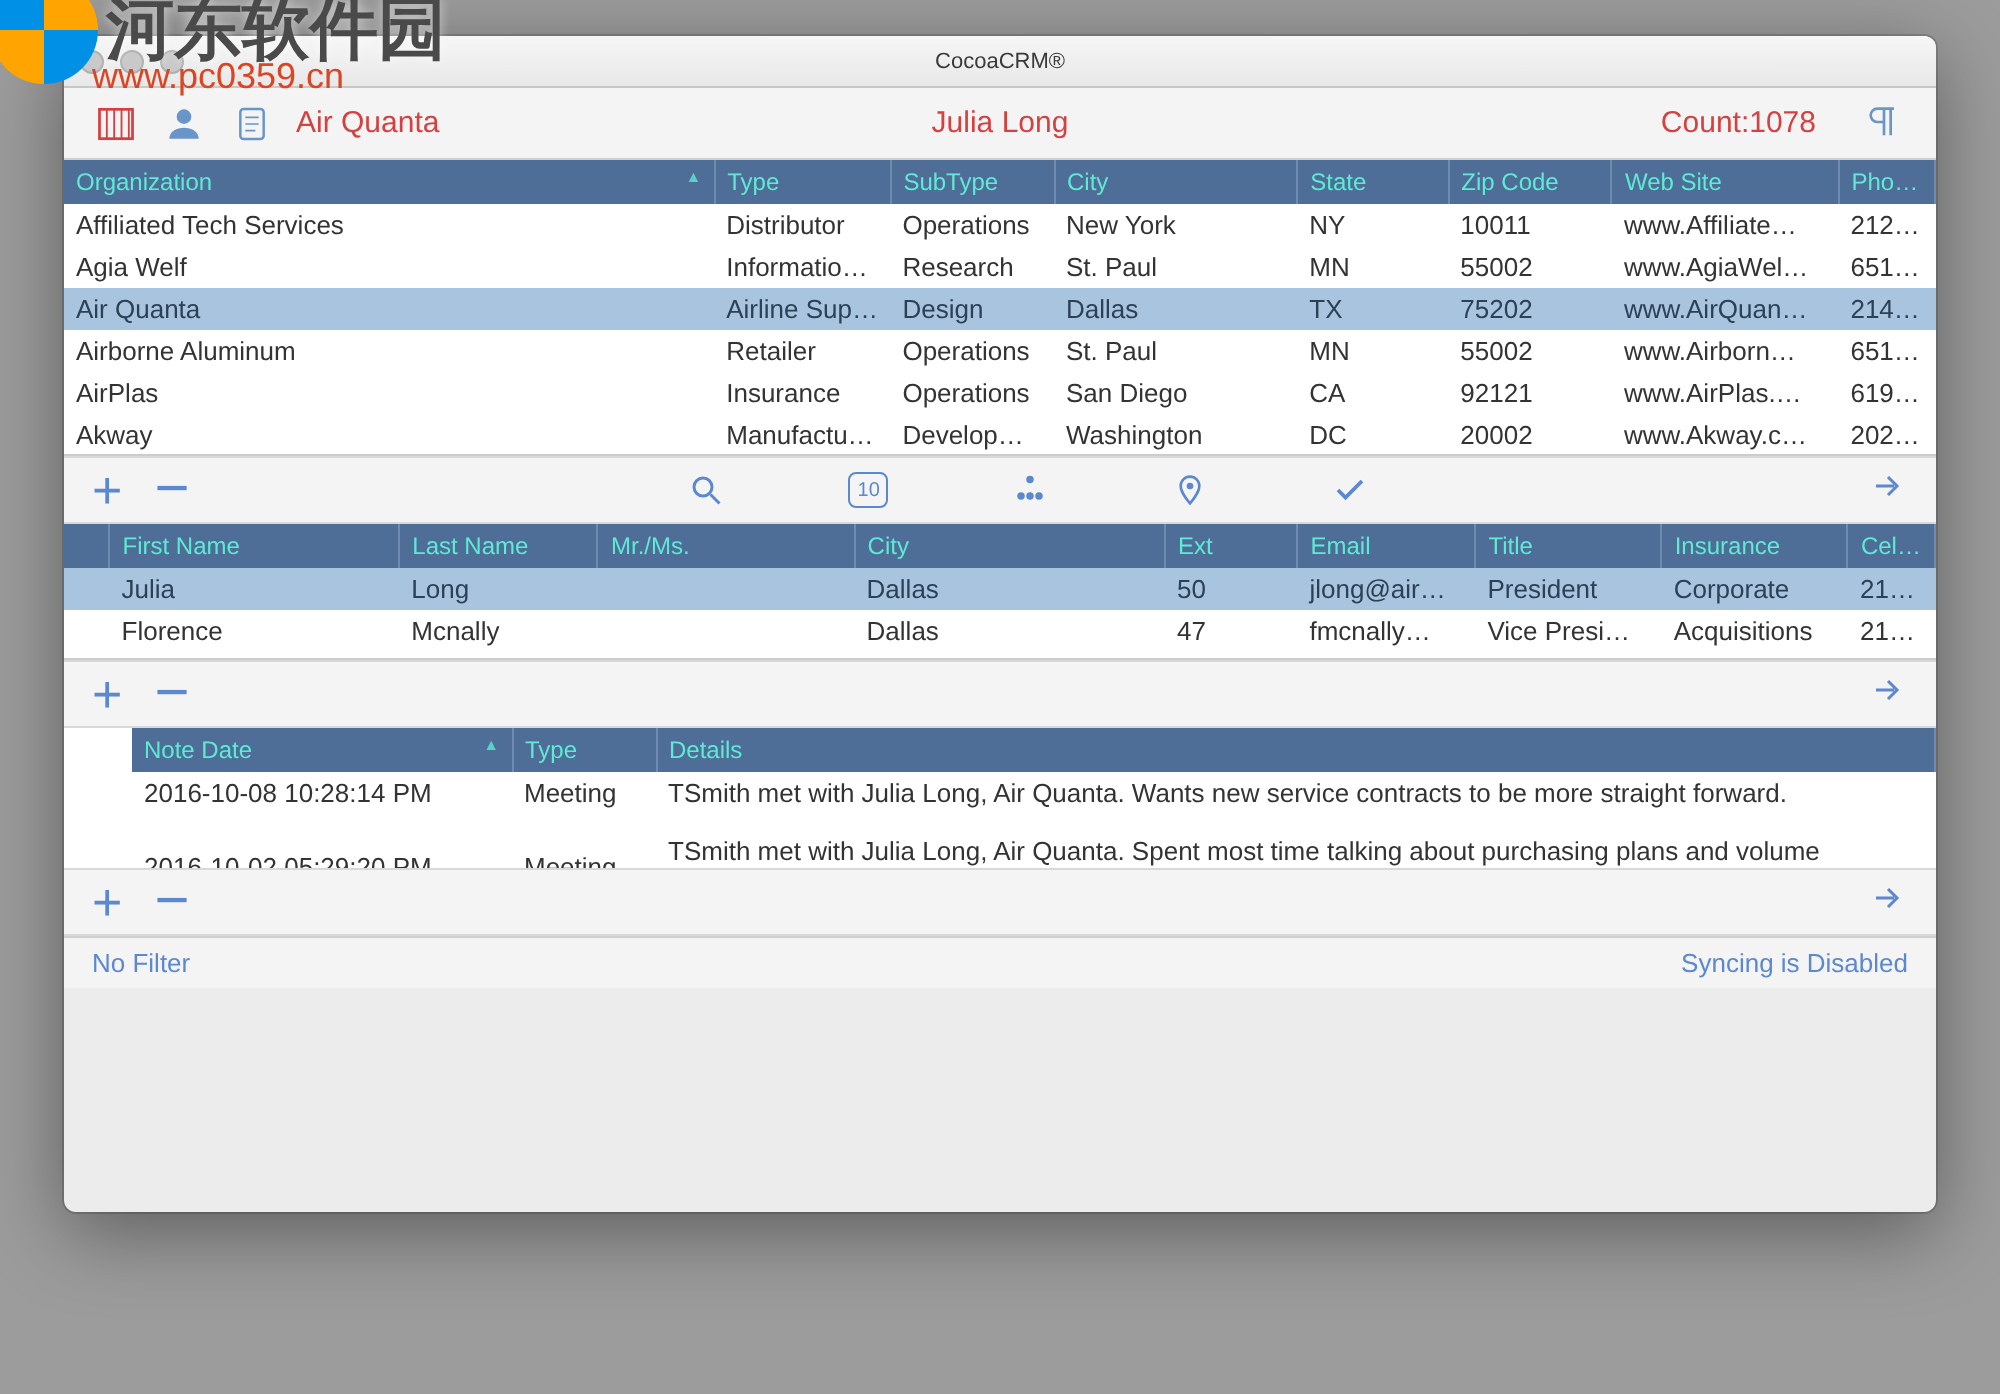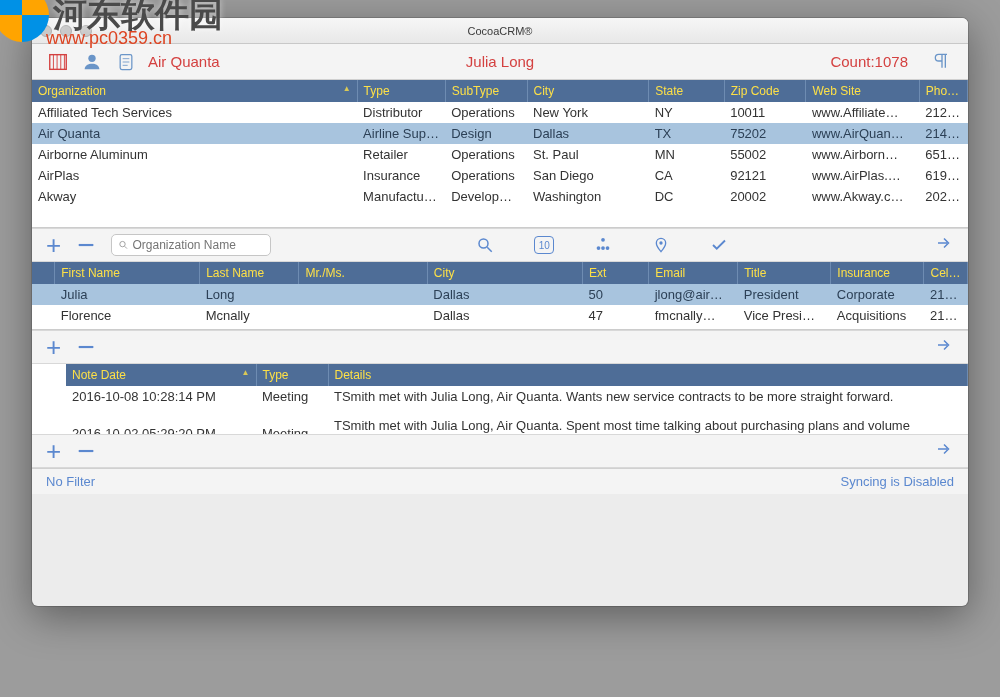--- a/index.html
+++ b/index.html
@@ -74,21 +74,21 @@
   .count { color:#d44140; font-size:15px; margin-left:auto;}
   .pilcrow { width:22px;height:22px; margin-left:14px; color:#6a95c8;}
 
   .org-table, .contacts-table, .notes-table {
     width:100%;
     border-collapse:collapse;
     table-layout:fixed;
   }
   .th-row {
     background:#4e6d97;
-    color:#fde047;
+    color:#5eead4;
     font-size:12px;
   }
   .th-row th {
     text-align:left;
     padding:4px 6px;
     border-right:1px solid #6e8cb2;
     font-weight:400;
     white-space:nowrap;
     overflow:hidden;
   }
@@ -127,21 +127,21 @@
   .search-box {
     display:flex;align-items:center;
     border:1px solid #c6c6c6; border-radius:5px;
     background:#fff; height:22px; width:160px;
     padding:0 6px; gap:4px; color:#999;
   }
   .search-box input {
     border:none;outline:none;font-size:12px;width:100%;
     background:transparent;
   }
-  .tool-icons { display:flex; gap:40px; align-items:center; color:#5b88cf; flex:1; justify-content:center;}
+  .tool-icons { display:flex; gap:62px; align-items:center; color:#5b88cf; flex:1; justify-content:center;}
   .tool-icons .ico { width:18px;height:18px; display:flex;align-items:center;justify-content:center;}
 
   .footer {
     height:26px;
     display:flex;align-items:center;
     padding:0 14px;
     color:#5b88cf;font-size:13px;
     background:#f4f4f4;
     justify-content:space-between;
     border-top:1px solid #d0d0d0;
@@ -231,20 +231,30 @@
           <tr>
             <td>Affiliated Tech Services</td>
             <td>Distributor</td>
             <td>Operations</td>
             <td>New York</td>
             <td>NY</td>
             <td>10011</td>
             <td>www.Affiliate…</td>
             <td>212…</td>
           </tr>
+          <tr>
+            <td>Agia Welf</td>
+            <td>Informatio…</td>
+            <td>Research</td>
+            <td>St. Paul</td>
+            <td>MN</td>
+            <td>55002</td>
+            <td>www.AgiaWel…</td>
+            <td>651…</td>
+          </tr>
           <tr class="row-selected">
             <td>Air Quanta</td>
             <td>Airline Sup…</td>
             <td>Design</td>
             <td>Dallas</td>
             <td>TX</td>
             <td>75202</td>
             <td>www.AirQuan…</td>
             <td>214…</td>
           </tr>
@@ -278,27 +288,20 @@
             <td>www.Akway.c…</td>
             <td>202…</td>
           </tr>
         </tbody>
     </table>
   </div>
 
   <div class="bot-toolbar">
     <span class="plus-btn">+</span>
     <span class="minus-btn">−</span>
-    <div class="search-box">
-      <svg width="12" height="12" viewBox="0 0 24 24">
-          <circle cx="10" cy="10" r="6" fill="none" stroke="#999" stroke-width="2"></circle>
-          <line x1="15" y1="15" x2="20" y2="20" stroke="#999" stroke-width="2"></line>
-        </svg>
-      <input placeholder="Organization Name" style="">
-    </div>
     <div class="tool-icons">
       <span class="ico">
           <svg width="18" height="18" viewBox="0 0 24 24">
             <circle cx="10" cy="10" r="6" fill="none" stroke="#5b88cf" stroke-width="2"></circle>
             <line x1="15" y1="15" x2="21" y2="21" stroke="#5b88cf" stroke-width="2"></line>
           </svg>
         </span>
       <span class="ico" style="border:1.5px solid #5b88cf;border-radius:4px;font-size:10px;color:#5b88cf;width:20px;height:18px;">10</span>
       <span class="ico">
           <svg width="18" height="18" viewBox="0 0 24 24">

